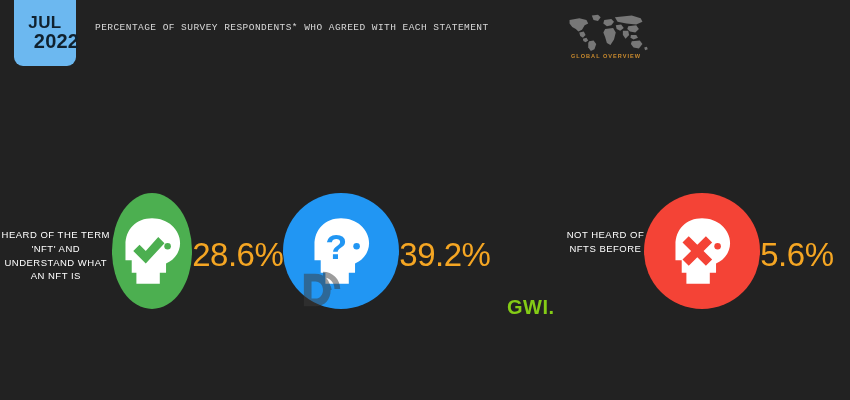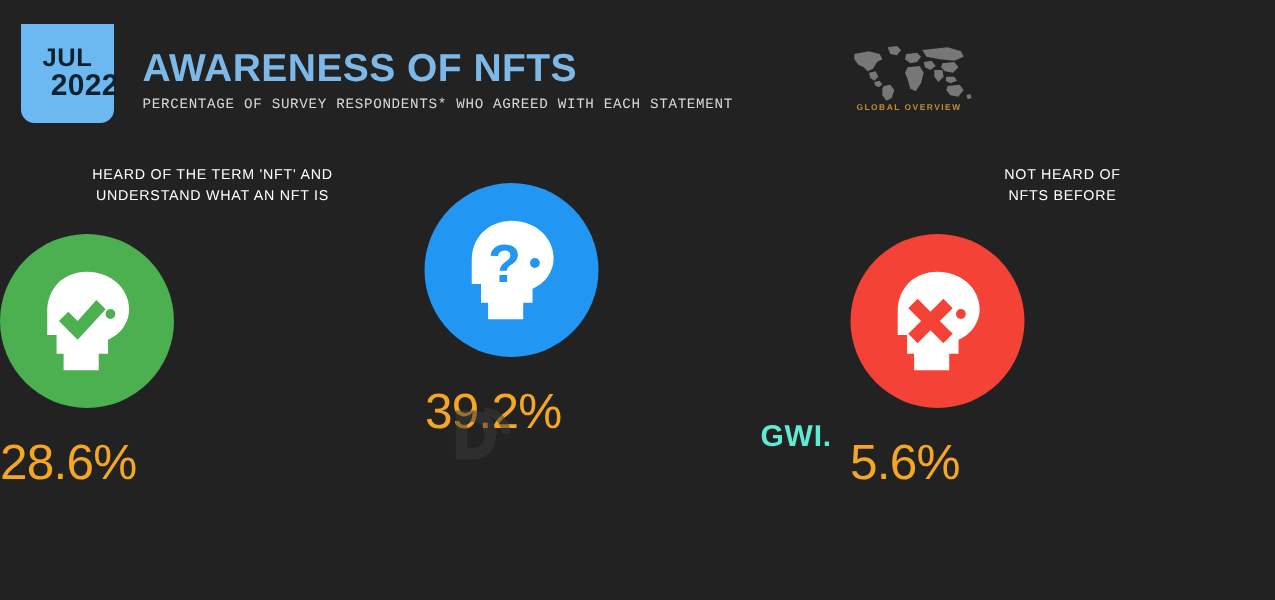--- a/index.html
+++ b/index.html
@@ -17,23 +17,24 @@
 
   #infographic {
     position: absolute;
     inset: 0;
     background: #222222;
   }
 
   
   .header {
     position: absolute;
-    left: 0; top: 16px;
+    left: 0; top: 0;
     width: 673px;
     height: 92px;
+    text-align: center;
   }
 
   .date-badge {
     position: absolute;
     left: 14px;
     top: 0;
     width: 62px;
     height: 66px;
     background: #6cb8f0;
     border-radius: 0 0 9px 9px;
@@ -108,21 +109,22 @@
     position: absolute;
     left: 0;
     top: 110px;
     width: 850px;
     height: 270px;
     display: flex;
   }
   .column {
     flex: 1 1 0;
     display: flex;
-    flex-direction: column;
+    flex-direction: row;
+    align-items: center;
   }
 
   .col-label {
     font-size: 9.5px;
     color: #ffffff;
     text-align: center;
     letter-spacing: 0.5px;
     line-height: 1.45;
     height: 34px;
     display: flex;
@@ -156,41 +158,40 @@
     position: absolute;
     left: 300px;
     top: 268px;
     width: 46px;
     height: 44px;
     opacity: 0.5;
   }
   .watermark-gwi {
     position: absolute;
     left: 507px;
-    top: 280px;
+    top: 296px;
     font-size: 20px;
     font-weight: bold;
-    color: #5eead4;
+    color: #84cc16;
     letter-spacing: 0.5px;
   }
 </style>
 </head>
 <body>
 
 <div id="infographic">
 
   <div class="header">
 
     <div class="date-badge">
       <div class="month">JUL</div>
       <div class="year">2022</div>
     </div>
 
     <div class="title-block">
-      <h1 class="main-title">AWARENESS OF NFTS</h1>
       <div class="sub-title">PERCENTAGE OF SURVEY RESPONDENTS* WHO AGREED WITH EACH STATEMENT</div>
     </div>
 
     <div class="logo">
       <svg class="logo-map" viewBox="0 0 200 90">
         <g fill="#8a8a8a">
 
           <path d="M18 18 L40 14 L56 18 L60 26 L52 30 L46 40 L38 44 L32 38 L24 34 L18 26 Z"></path>
           <path d="M40 46 L50 44 L54 52 L48 58 L42 54 Z"></path>
 

